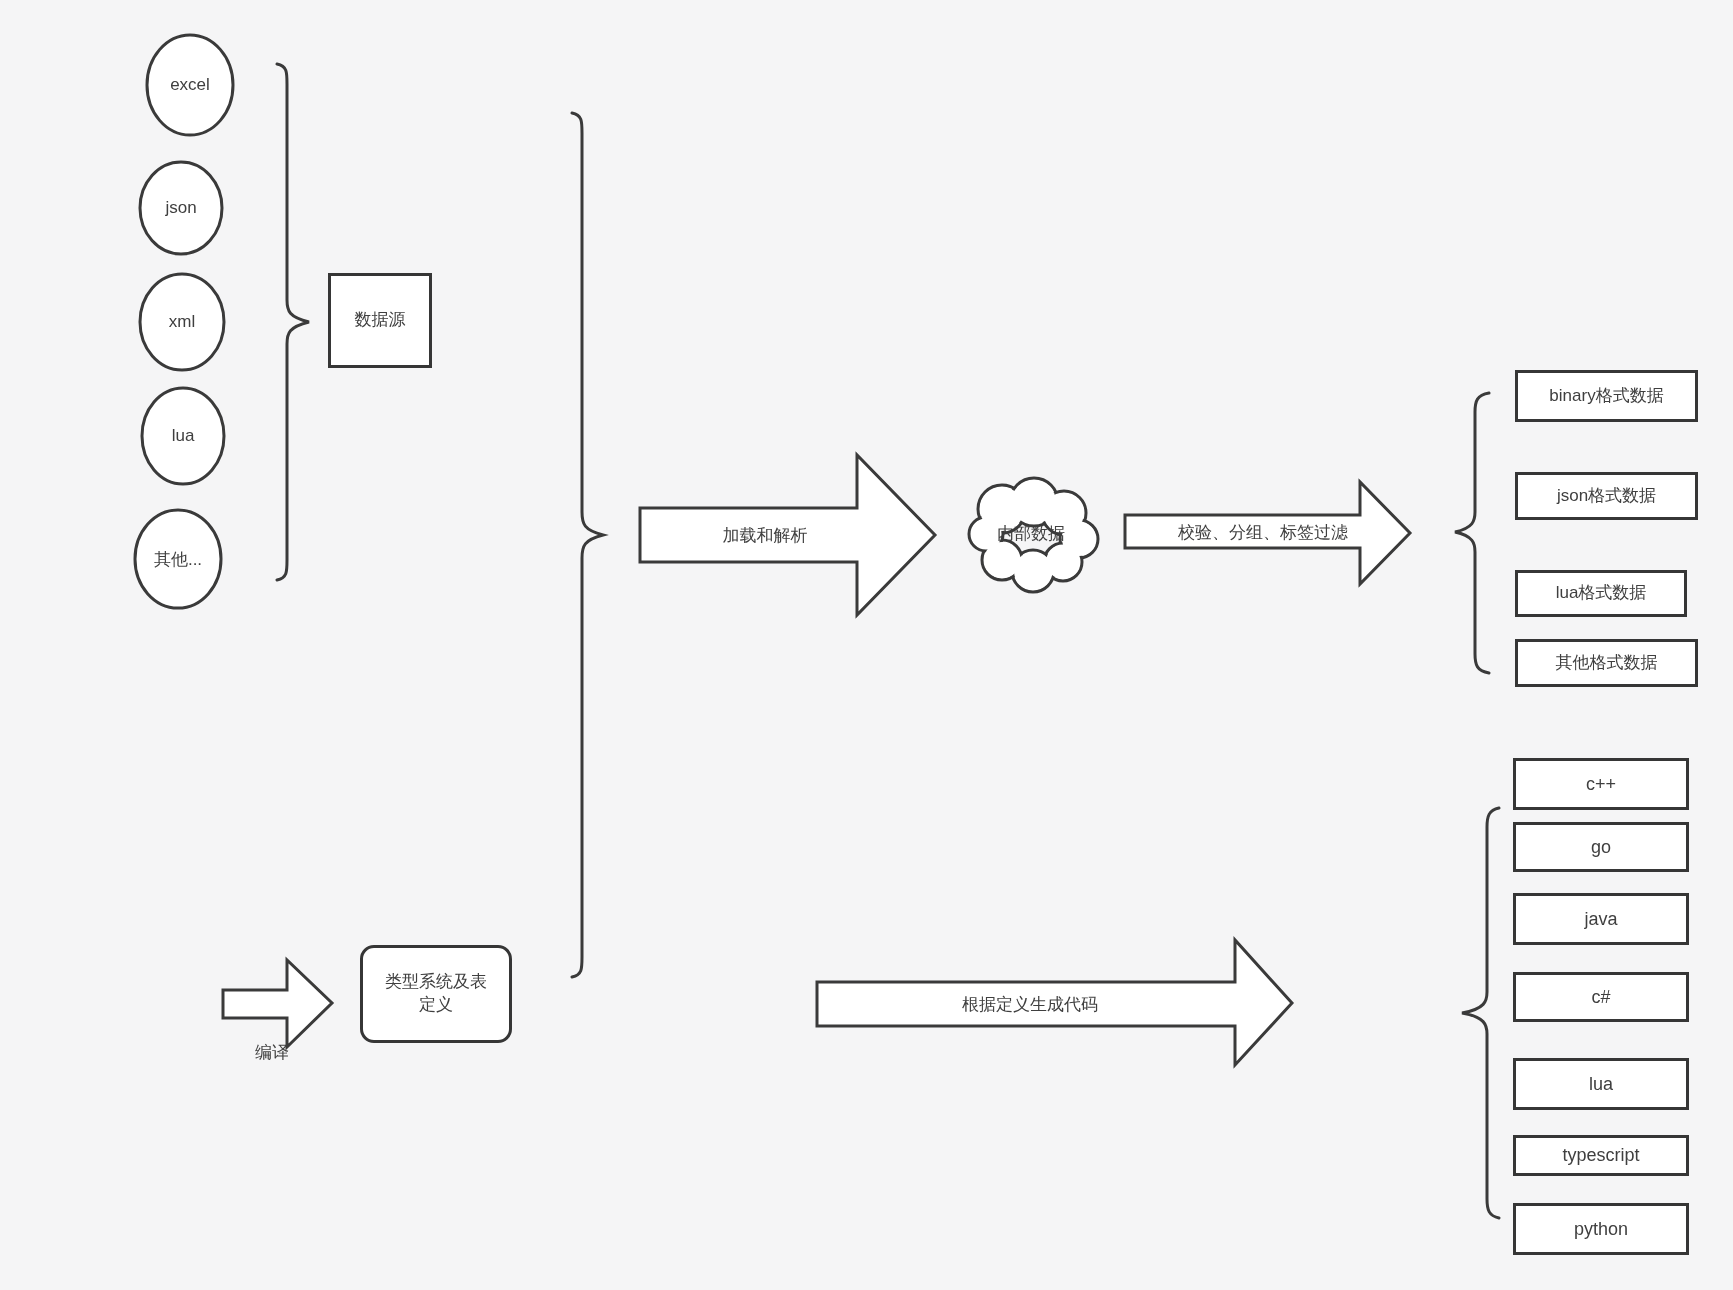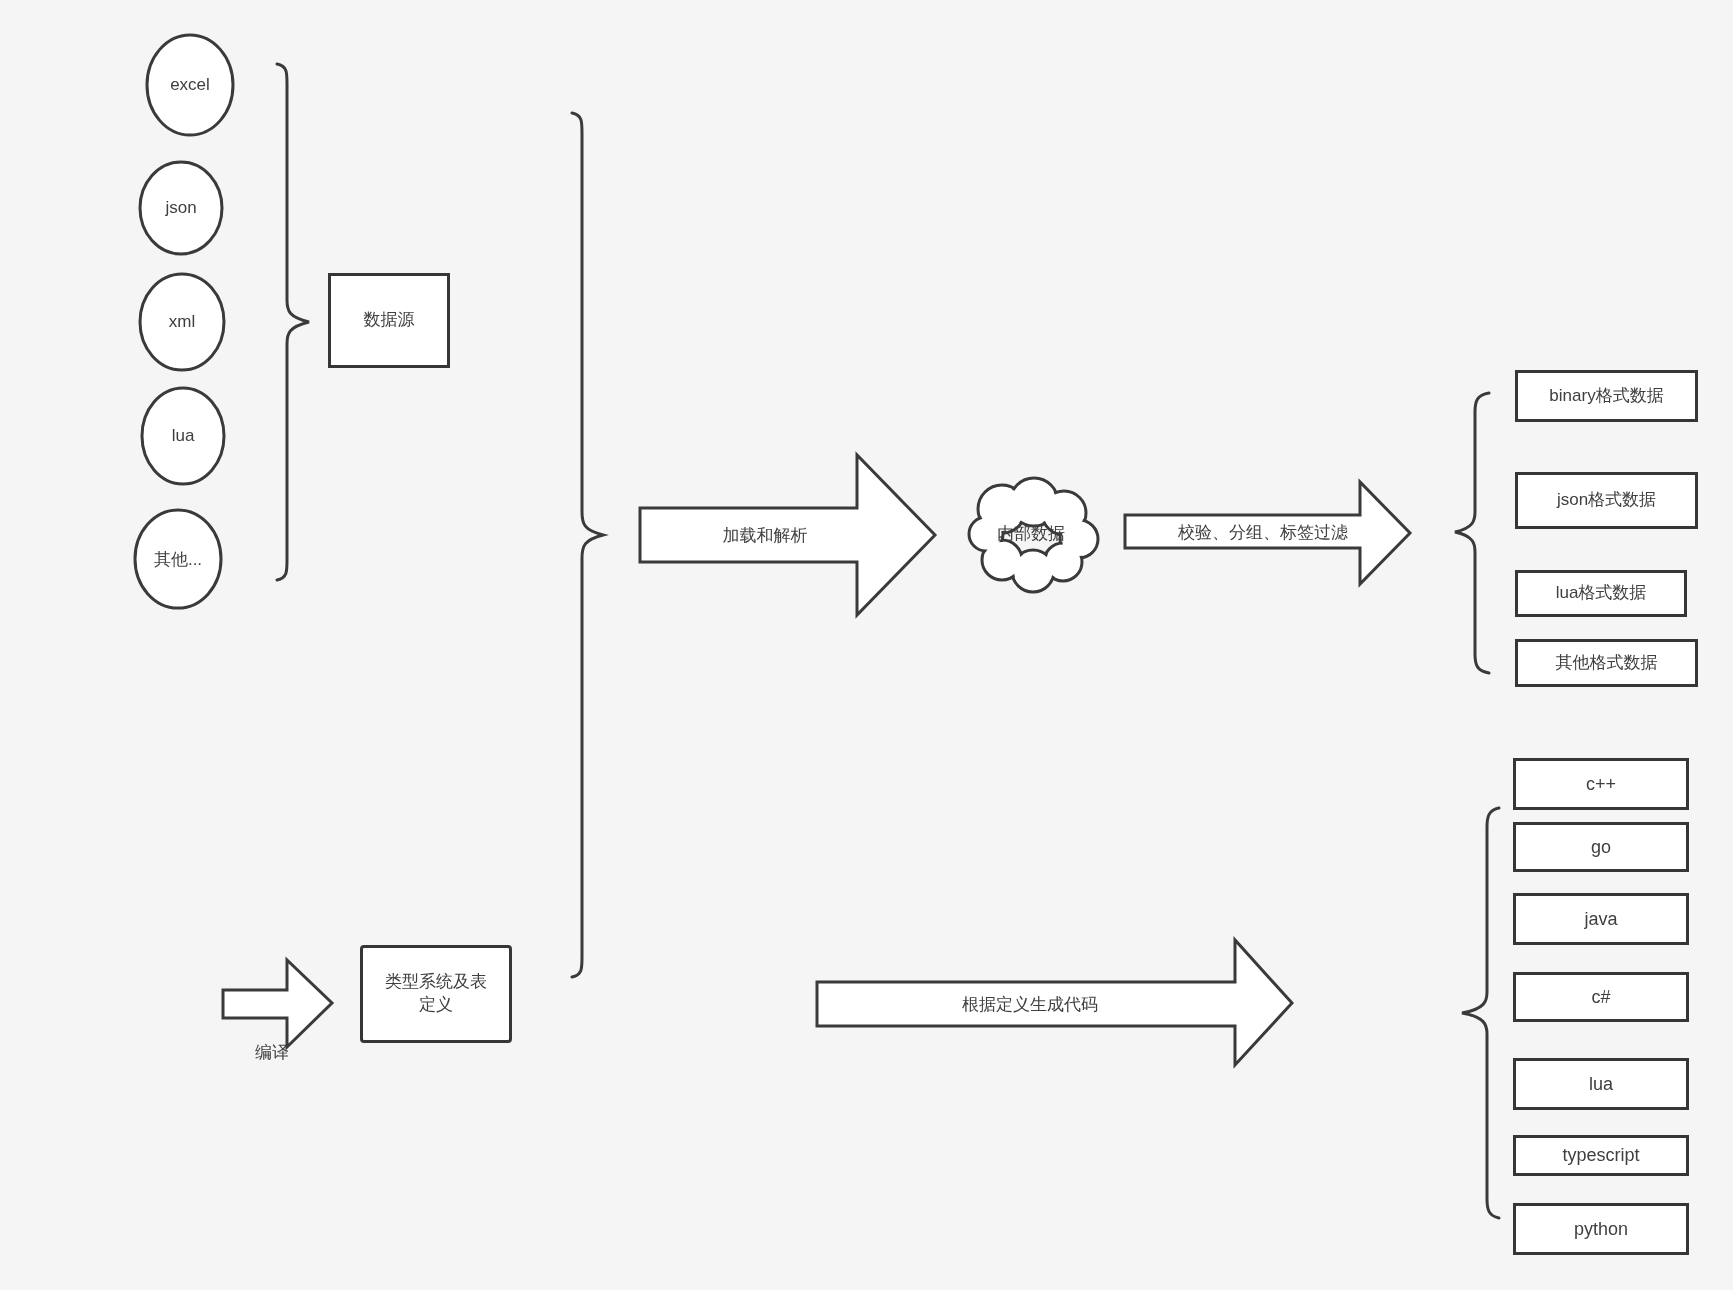--- a/index.html
+++ b/index.html
@@ -19,21 +19,21 @@
     box-sizing:border-box;
     background:#ffffff;
     border:3px solid #363636;
     display:flex;align-items:center;justify-content:center;
     text-align:center;
     color:#3f3f3f;
     font-size:17px;
     line-height:1.35;
   }
   .box.lang{font-size:18px;}
-  .box.rounded{border-radius:4px;}
+  .box.rounded{border-radius:14px;}
   .lbl{
     position:absolute;
     transform:translate(-50%,-50%);
     color:#3f3f3f;
     font-size:17px;
     white-space:nowrap;
     text-align:right;
   }
   .wrap{white-space:normal;}
 </style>
@@ -89,34 +89,34 @@
       </g>
     </g>
   </svg>
 
   <div class="lbl" style="left:190px;top:85px">excel</div>
   <div class="lbl" style="left:181px;top:208px">json</div>
   <div class="lbl" style="left:182px;top:322px">xml</div>
   <div class="lbl" style="left:183px;top:436px">lua</div>
   <div class="lbl" style="left:178px;top:559px">其他...</div>
 
-  <div class="box" style="left:328px;top:273px;width:122px;height:95px">
+  <div class="box" style="left:328px;top:273px;width:104px;height:95px">
     <span>数据源</span>
   </div>
 
   <div class="lbl" style="left:765px;top:535px">加载和解析</div>
   <div class="lbl" style="left:1031px;top:533px">内部数据</div>
   <div class="lbl" style="left:1263px;top:532px">校验、分组、标签过滤</div>
   <div class="lbl" style="left:272px;top:1052px">编译</div>
   <div class="lbl" style="left:1030px;top:1004px">根据定义生成代码</div>
 
   <div class="box" style="left:1515px;top:370px;width:183px;height:52px">
     <span>binary格式数据</span>
   </div>
-  <div class="box" style="left:1515px;top:472px;width:183px;height:57px">
+  <div class="box" style="left:1515px;top:472px;width:183px;height:48px">
     <span>json格式数据</span>
   </div>
   <div class="box" style="left:1515px;top:570px;width:172px;height:47px">
     <span>lua格式数据</span>
   </div>
   <div class="box" style="left:1515px;top:639px;width:183px;height:48px">
     <span>其他格式数据</span>
   </div>
 
   <div class="box rounded" style="left:360px;top:945px;width:152px;height:98px">

